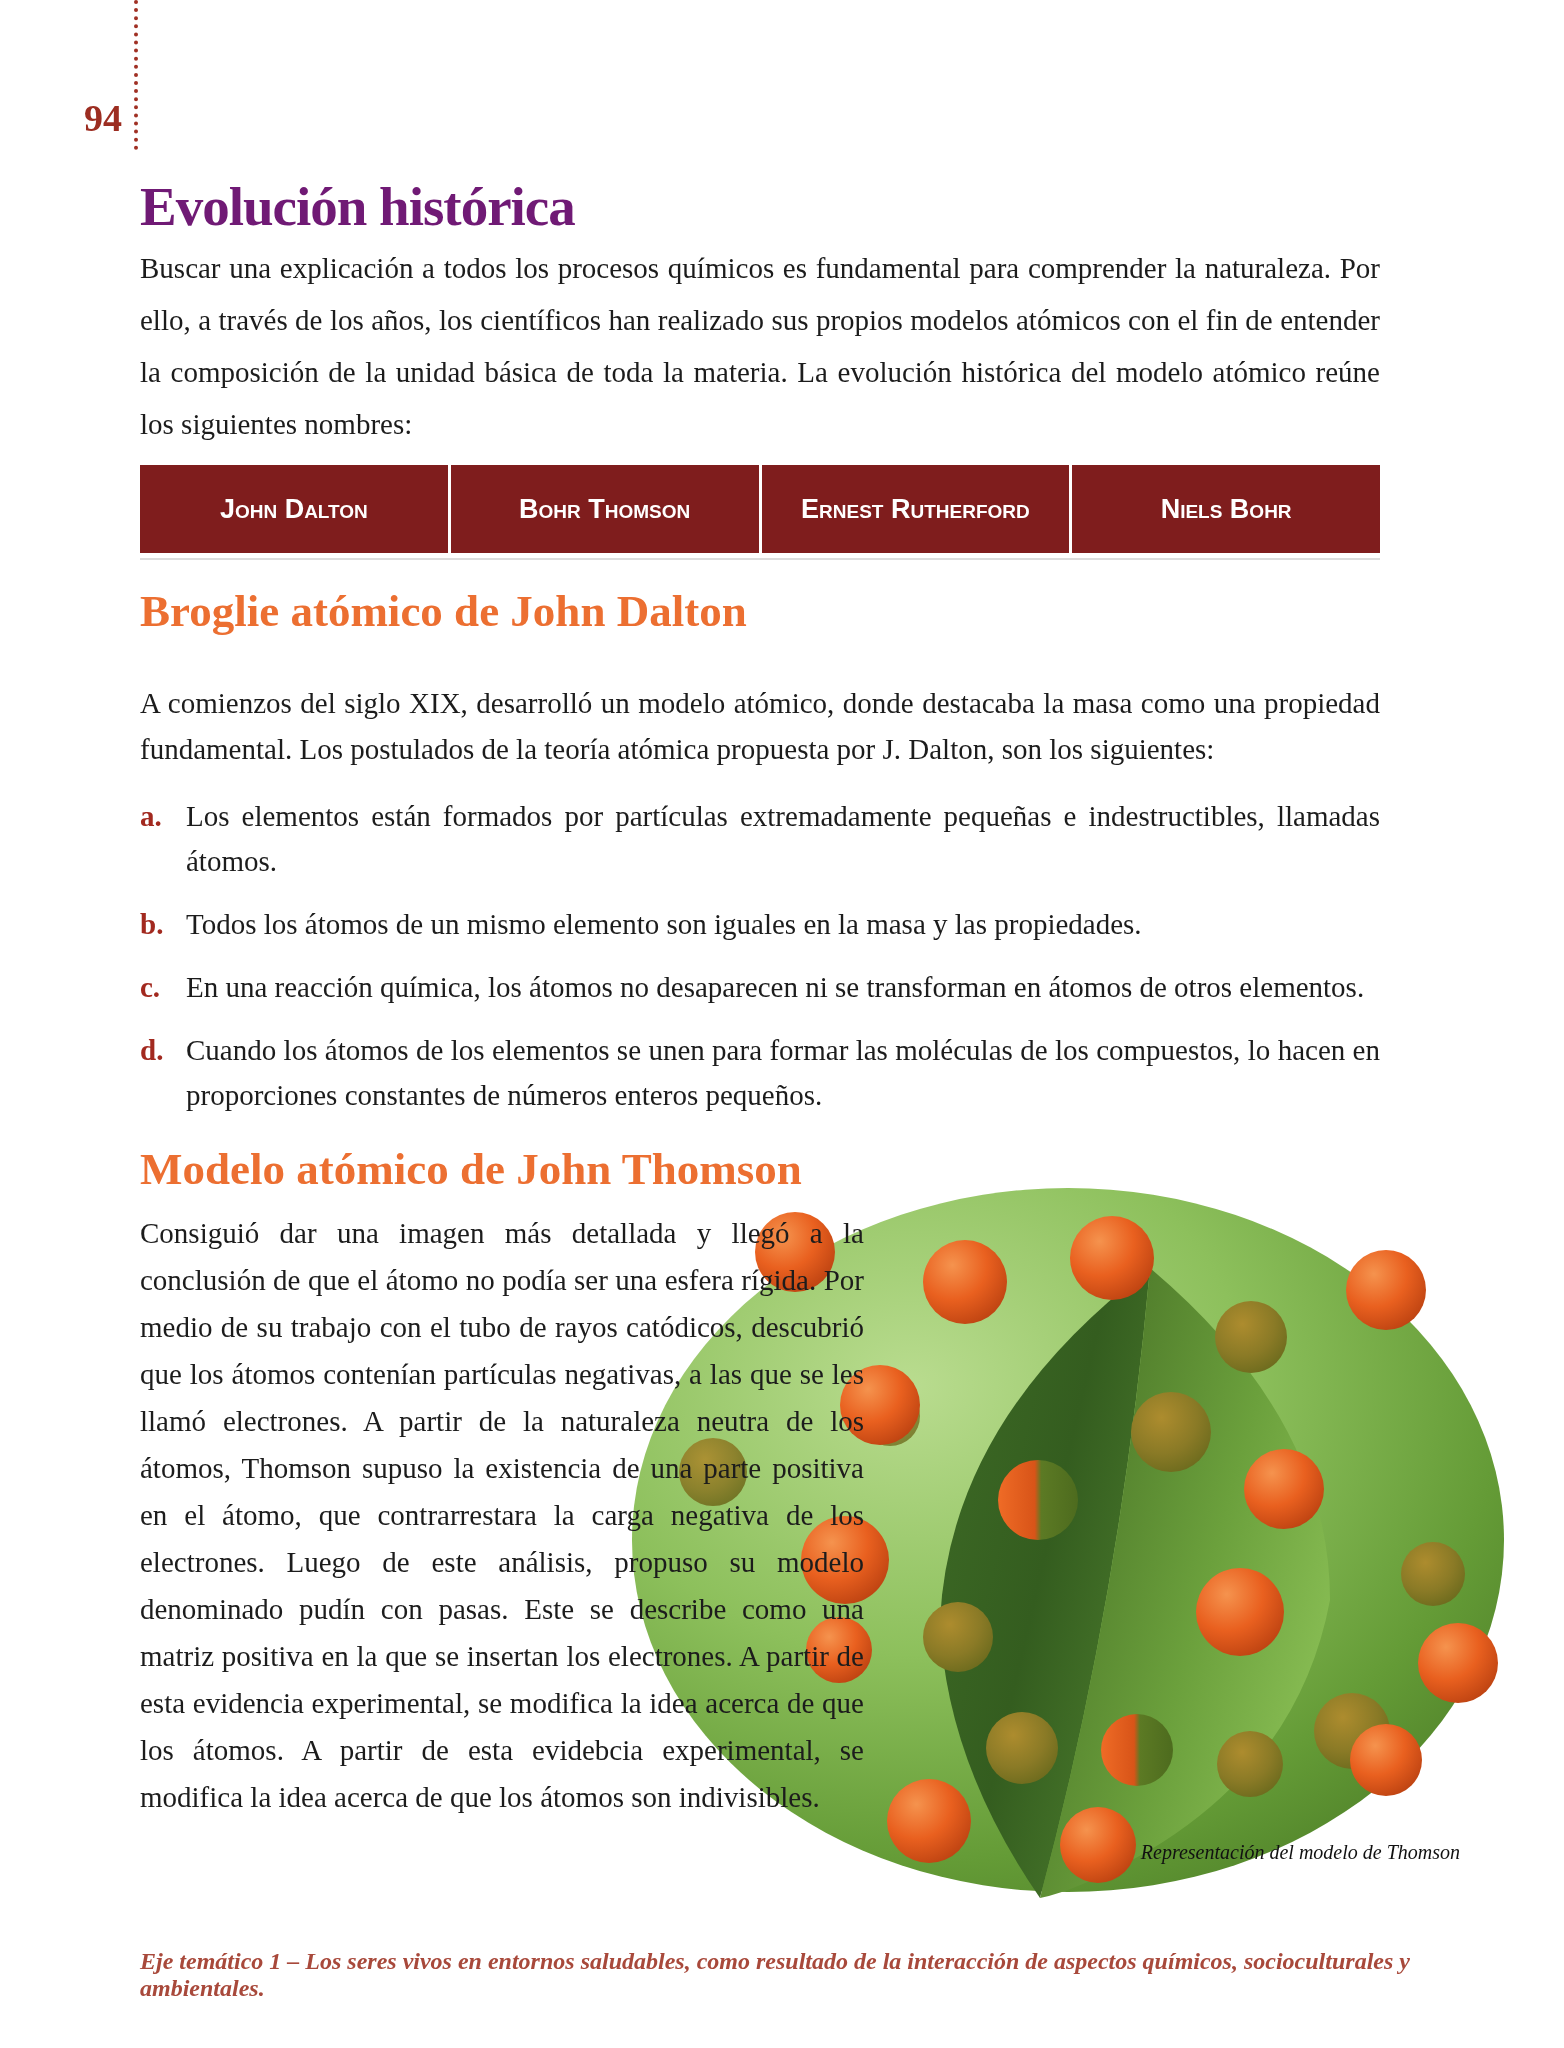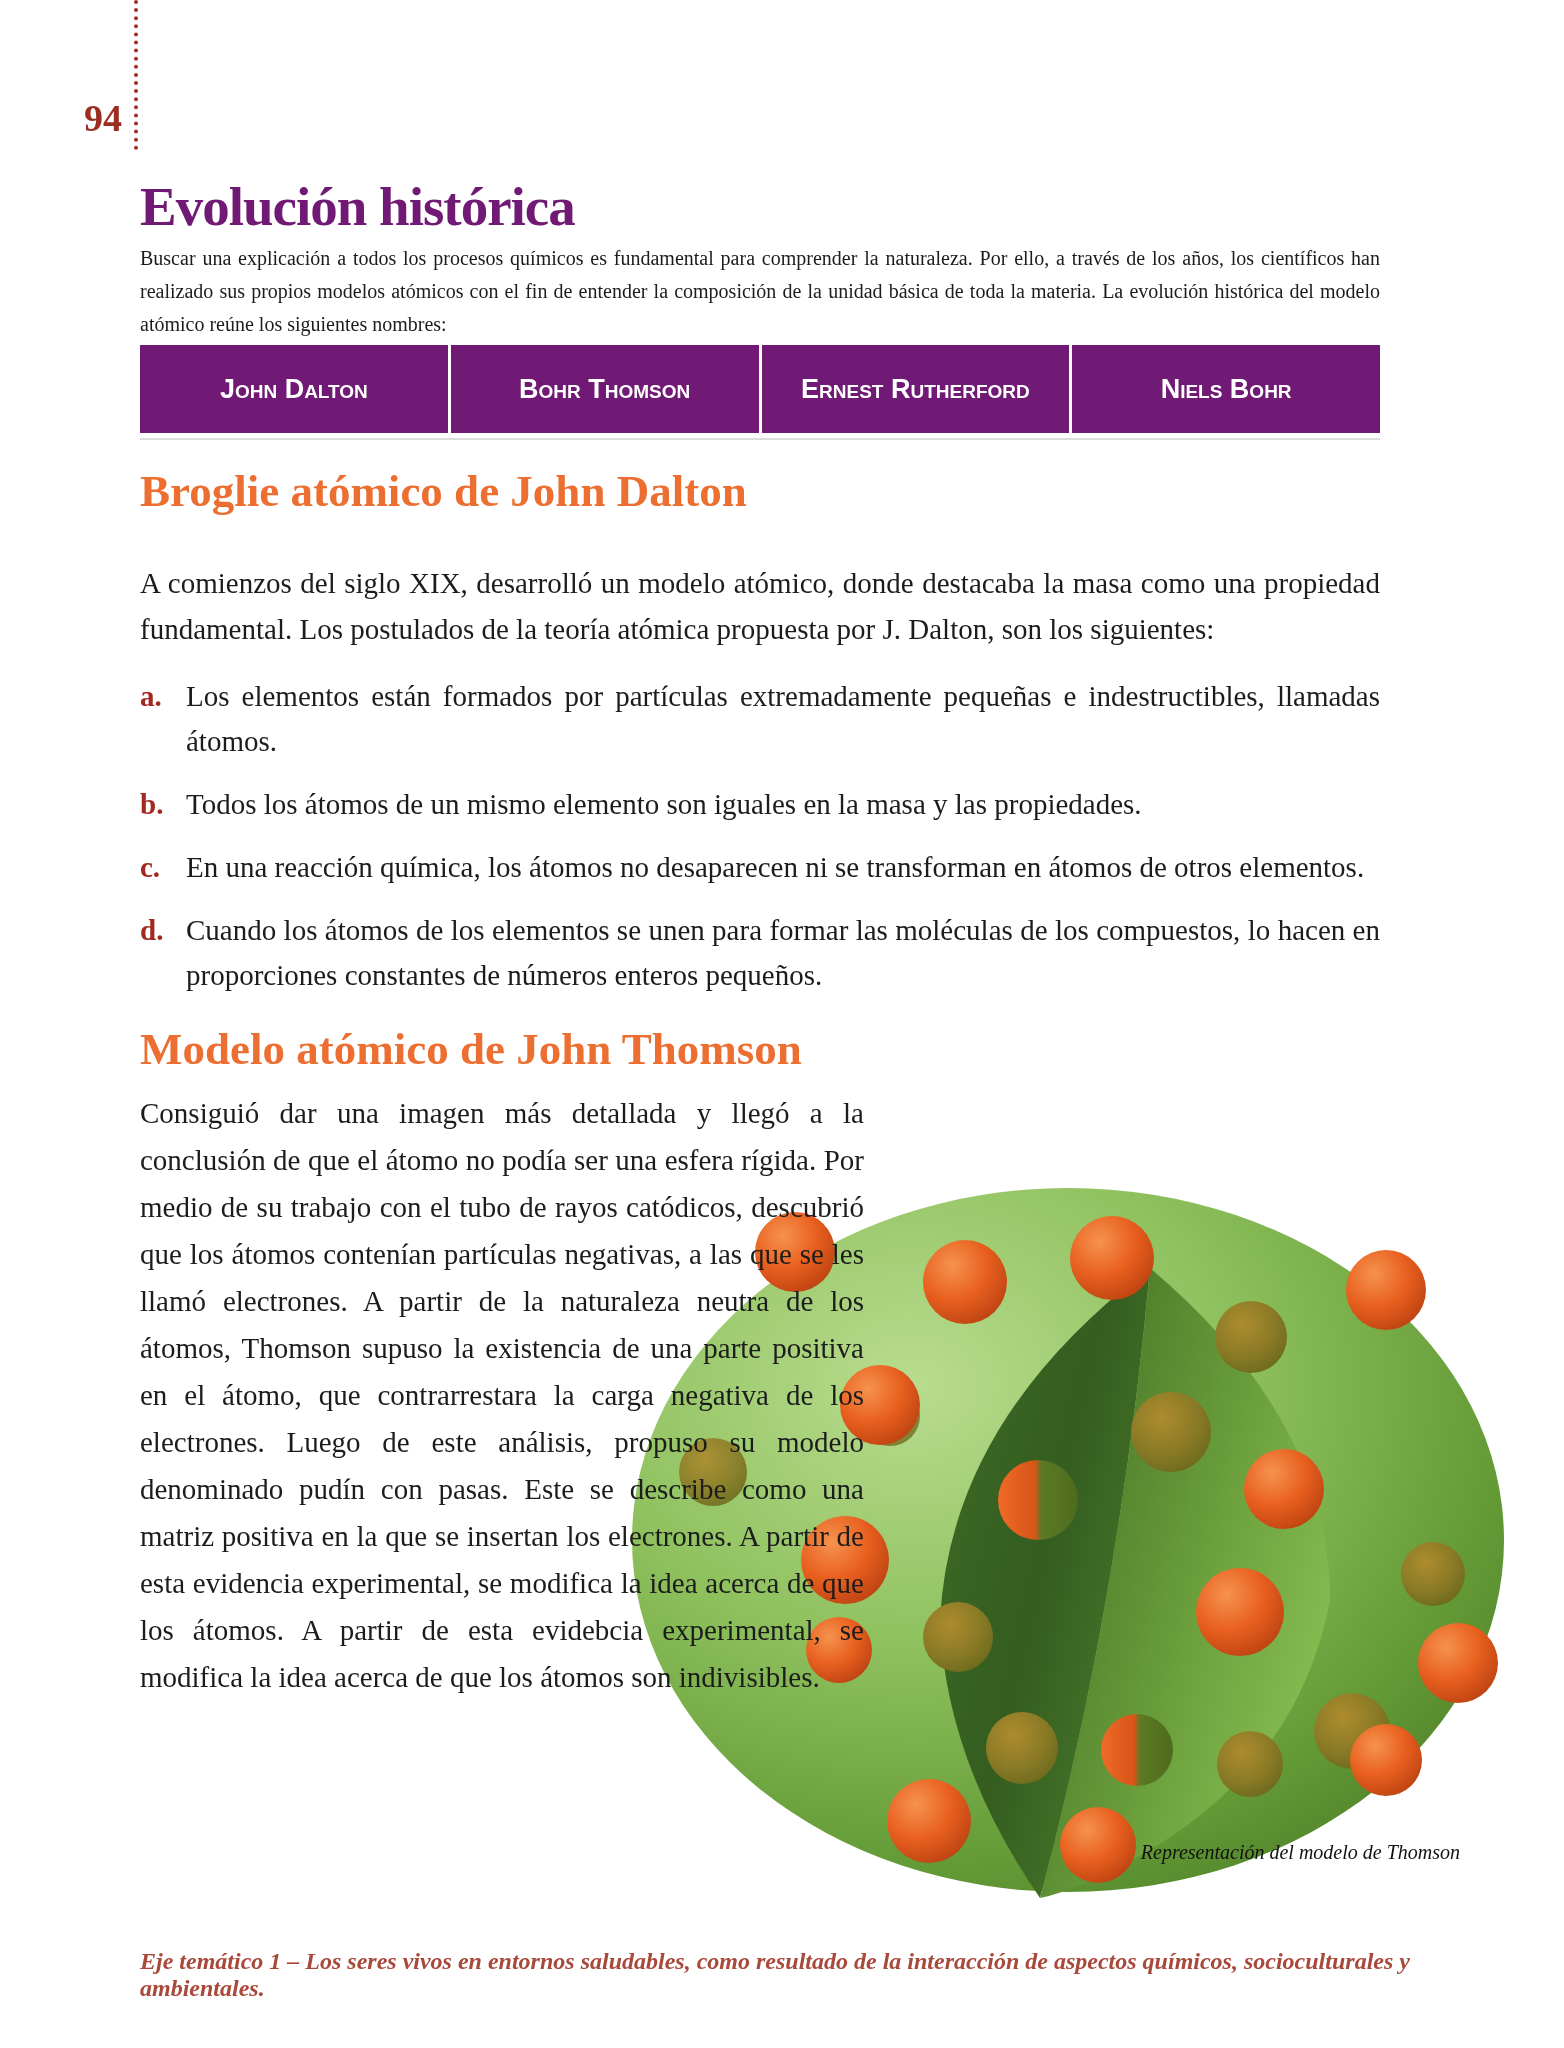--- a/index.html
+++ b/index.html
@@ -14,24 +14,24 @@
   .page-number{
     position:absolute;left:84px;top:96px;
     font-size:38px;font-weight:bold;color:#9c2d21;
   }
   .content{position:absolute;left:140px;top:178px;width:1240px;z-index:2;}
   h1.title{
     margin:0;font-size:55px;line-height:58px;font-weight:bold;color:#701a75;
     letter-spacing:-1px;
   }
   p.intro{
-    margin:6px 0 0 0;font-size:20px;line-height:33px;text-align:justify;
+    margin:6px 0 0 0;font-size:29px;line-height:52px;text-align:justify;
   }
   .scientists-bar{
-    margin-top:4px;display:flex;background:#701a75;height:88px;width:100%;
+    margin-top:15px;display:flex;background:#7f1d1d;height:88px;width:100%;
   }
   .scientists-bar .cell{
     flex:1;display:flex;align-items:center;justify-content:center;
     text-align:center;color:#ffffff;
     font-family:"Liberation Sans", sans-serif;
     font-variant:small-caps;font-weight:bold;font-size:27px;line-height:32px;
     border-right:3px solid #ffffff;padding:4px 14px;box-sizing:border-box;
   }
   .scientists-bar .cell:last-child{border-right:none;}
   .bar-shadow{height:2px;background:#dcdcdc;margin-top:5px;width:100%;}

